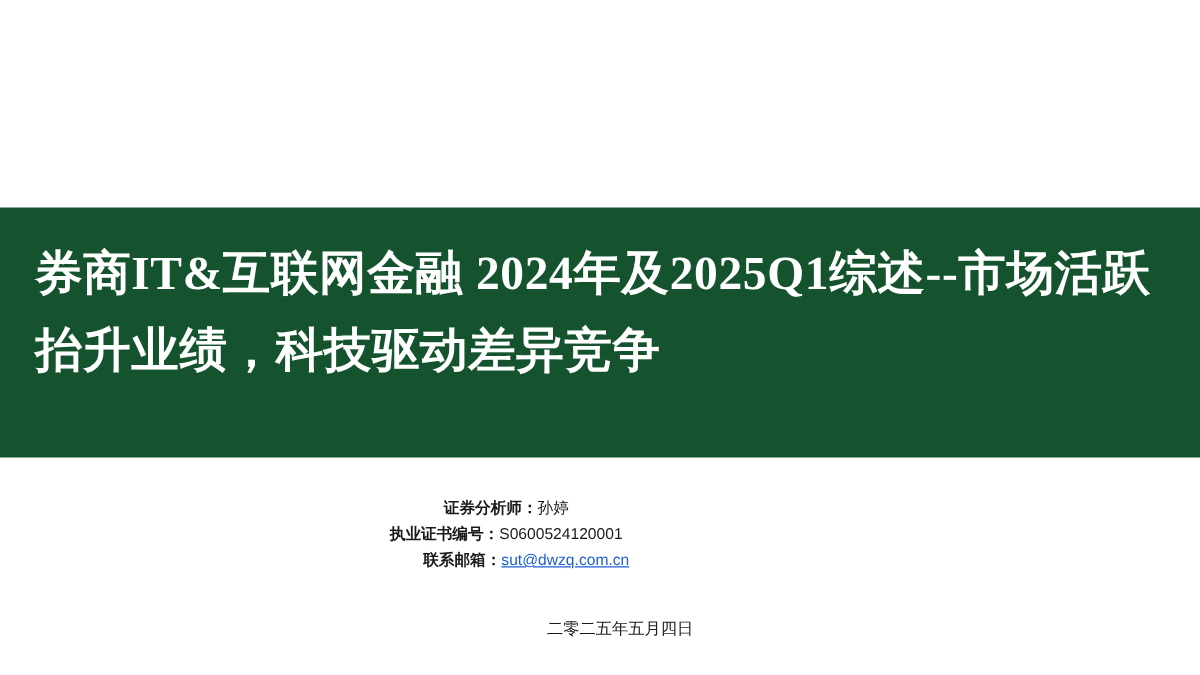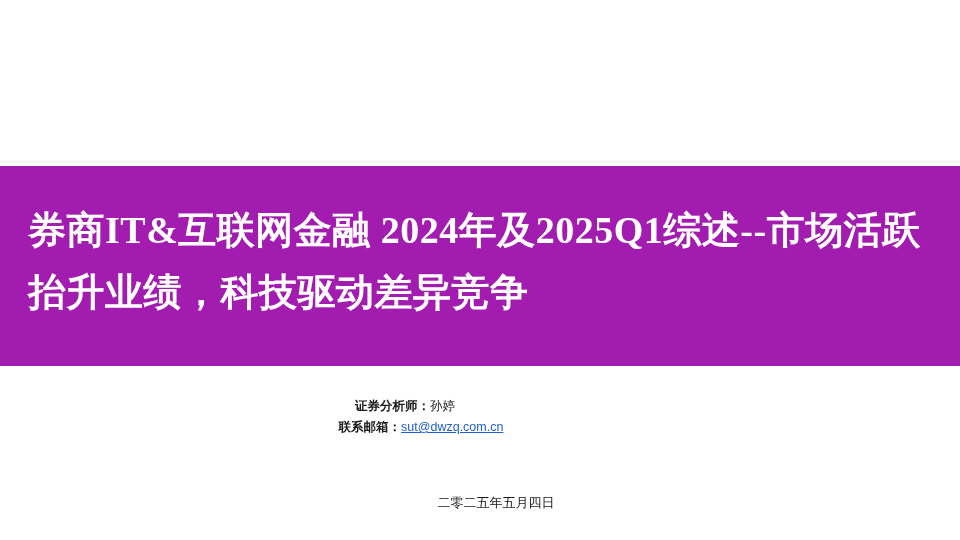--- a/index.html
+++ b/index.html
@@ -18,23 +18,23 @@
     width: 960px;
     height: 540px;
     background: #ffffff;
   }
   .title-band {
     position: absolute;
     left: 0;
     top: 166px;
     width: 960px;
     height: 200px;
-    background: #a21caf;
+    background: #14532d;
     box-sizing: border-box;
-    padding: 33px 20px 0 28px;
+    padding: 22px 20px 0 28px;
   }
   .title-text {
     color: #ffffff;
     font-family: "Liberation Serif", serif;
     font-weight: bold;
     font-size: 38px;
     line-height: 62px;
     letter-spacing: 0.5px;
     white-space: pre-wrap;
     margin: 0;
@@ -92,20 +92,23 @@
   <div class="title-band">
     <h1 class="title-text">券商IT&amp;互联网金融 2024年及2025Q1综述--市场活跃抬升业绩，科技驱动差异竞争</h1>
   </div>
 
   <div class="analysts">
 
     <div class="analyst-col">
       <div class="analyst-line">
         <span class="label">证券分析师：</span><span>孙婷</span>
       </div>
+      <div class="analyst-line">
+        <span class="label">执业证书编号：</span><span>S0600524120001</span>
+      </div>
       <div class="email-line">
         <span class="label">联系邮箱：</span><a class="email-link" href="#">sut@dwzq.com.cn</a>
       </div>
     </div>
 
     <div class="analyst-col">
     </div>
 
   </div>
 

